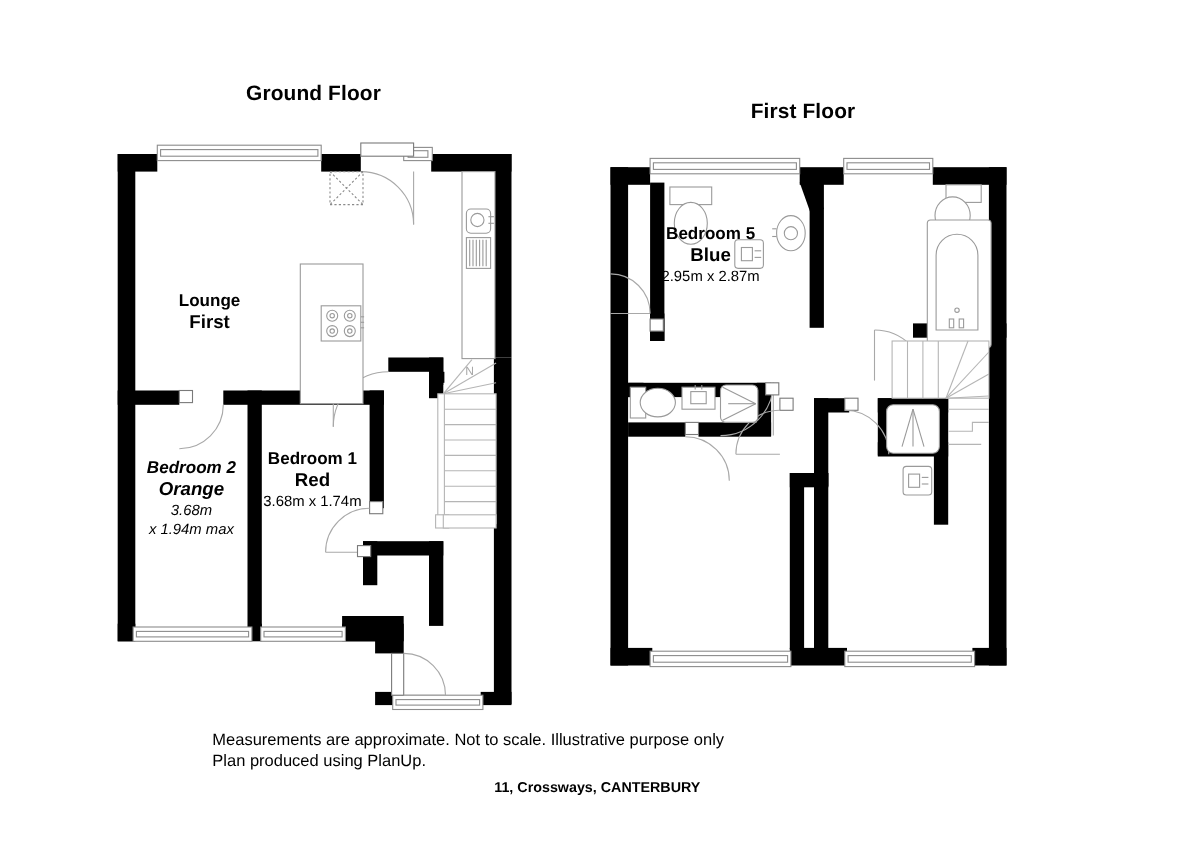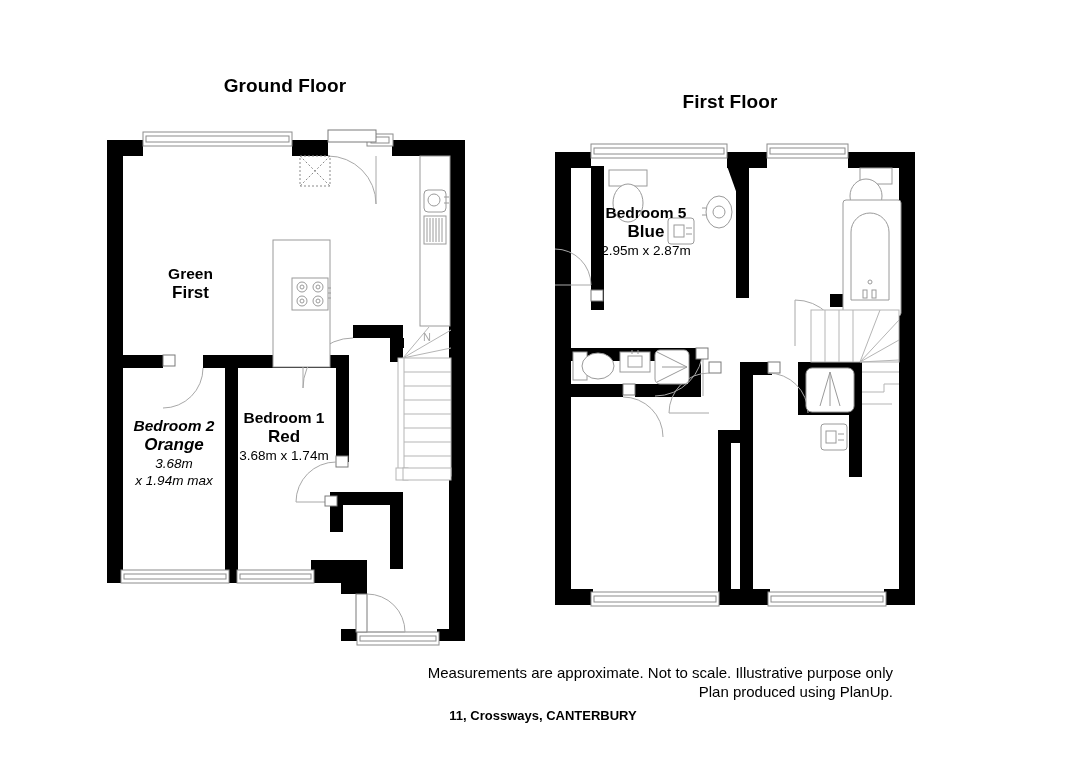--- a/index.html
+++ b/index.html
@@ -51,21 +51,21 @@
   .room-label .rl-dim {
     display: block;
     font-weight: normal;
     font-size: 13.5px;
     margin-top: 1px;
     text-align: center;
   }
 
   .footnote {
     position: absolute;
-    text-align: right;
+    text-align: left;
     font-size: 15px;
     white-space: nowrap;
     line-height: 1.35;
   }
   #footnote-line1 { left: 193px; top: 663px; width: 700px; }
   #footnote-line2 { left: 193px; top: 682px; width: 700px; }
   #address-title {
     position: absolute;
     left: 193px; top: 708px; width: 700px;
     text-align: center;
@@ -390,21 +390,21 @@
         <path class="stair-line" d="M862 392 L884 392 L884 384 L899 384"></path>
         <path class="stair-line" d="M862 404 L892 404"></path>
       </g>
     </g>
   </svg>
 
   <div class="floor-title" id="first-floor-title">First Floor</div>
   <div class="floor-title" id="ground-floor-title">Ground Floor</div>
 
   <div class="room-label" style="left:128px; top:265px; width:125px;">
-    <span class="rl-name">Green</span>
+    <span class="rl-name">Lounge</span>
     <span class="rl-sub">First</span>
   </div>
 
   <div class="room-label" style="left:109px; top:417px; width:130px;font-style:italic;">
     <span class="rl-name">Bedroom 2</span>
     <span class="rl-sub">Orange</span>
     <span class="rl-dim">3.68m</span>
     <span class="rl-dim">x 1.94m max</span>
   </div>
 

